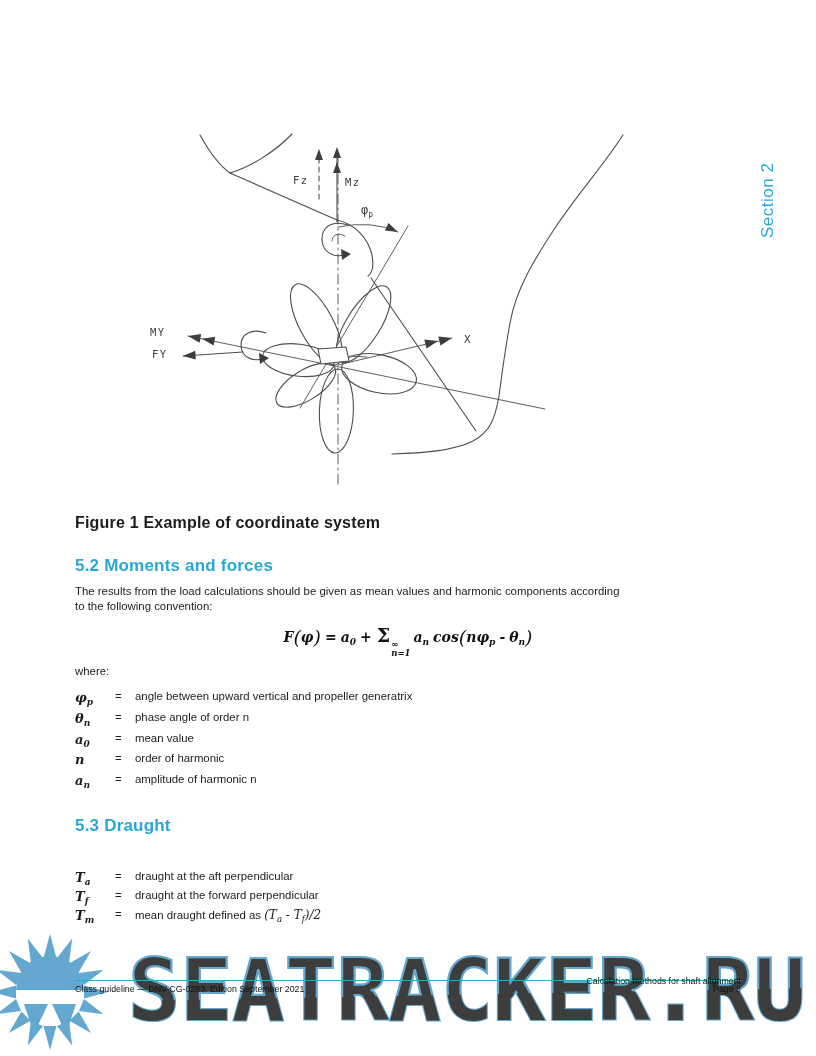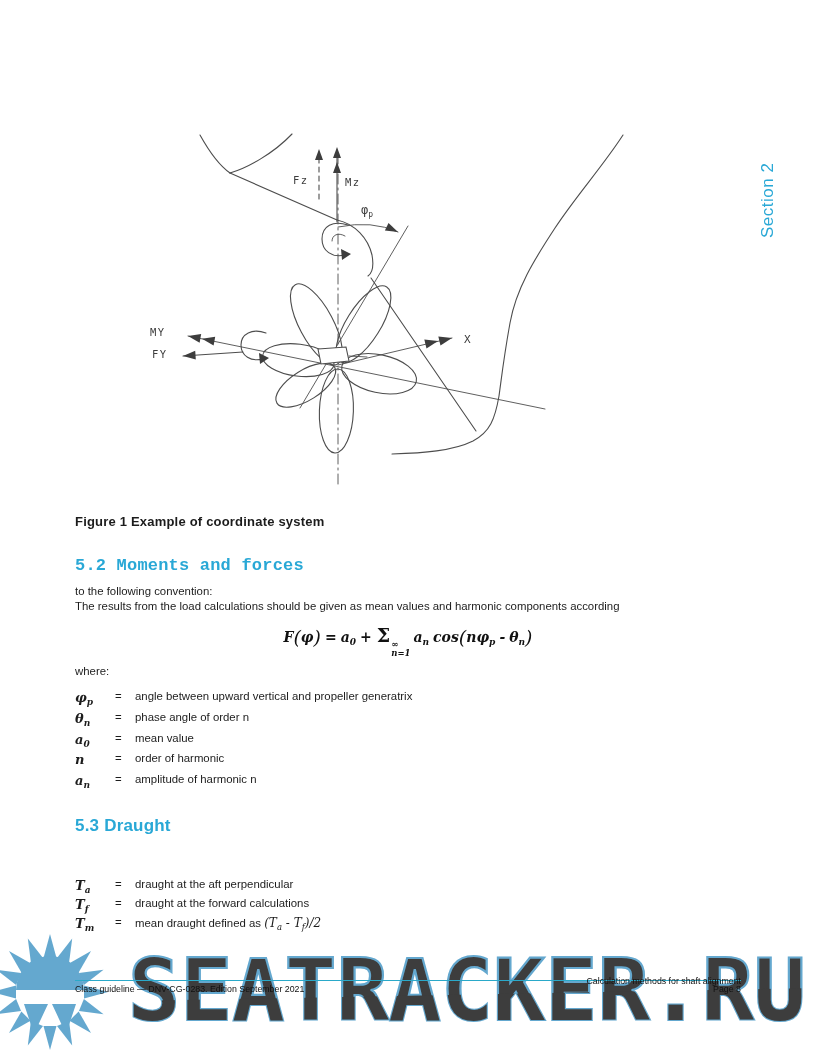--- a/index.html
+++ b/index.html
@@ -7,42 +7,42 @@
         font-family:"Liberation Sans",sans-serif;color:#1c1c1c;margin:0 auto;}
 
   
   .section-tab{position:absolute;left:758px;top:116px;height:122px;
     writing-mode:vertical-rl;transform:rotate(180deg);
     color:#29a8d6;font-size:17px;letter-spacing:.5px;}
 
   
   .fig-svg{position:absolute;left:135px;top:128px;}
 
-  .fig-caption{position:absolute;left:75px;top:514px;font-size:13px;font-weight:bold;letter-spacing:.2px;}
+  .fig-caption{position:absolute;left:75px;top:514px;font-size:16px;font-weight:bold;letter-spacing:.2px;}
 
   .h2{position:absolute;left:75px;color:#29a8d6;font-size:17px;font-weight:600;letter-spacing:.2px;}
-  .h-52{top:556px;font-family:Liberation Mono, monospace;} .h-53{top:816px;}
+  .h-52{top:556px;} .h-53{top:816px;}
 
   .body-text{position:absolute;left:75px;font-size:11.4px;line-height:14.6px;width:672px;}
   .p-52{top:584px;} .where{top:664px;} .p-53{top:845px;}
 
   
   .formula{position:absolute;left:75px;top:624px;width:666px;text-align:center;
     font-family:"DejaVu Serif",serif;font-style:italic;font-weight:bold;font-size:14px;color:#111;}
   .formula .paren{font-size:19px;font-weight:normal;vertical-align:-2px;}
   .formula .op{margin:0 4px;}
   .formula sub{font-size:9px;vertical-align:-3px;font-style:italic;}
   .formula .sigma{font-size:19px;font-style:normal;margin-left:1px;}
   .formula .limits{display:inline-flex;flex-direction:column;font-size:8.5px;line-height:1.05;
     vertical-align:-5px;margin:0 3px 0 1px;text-align:left;}
   .formula .cosword{margin-left:4px;font-style:italic;}
 
   
   .def-list{position:absolute;left:75px;}
-  .dl-52{top:690px;} .dl-53{top:870px;margin-top:8px;}
+  .dl-52{top:690px;} .dl-53{top:870px;}
   .def-row{display:flex;align-items:flex-start;}
   .dl-52 .def-row{height:20.8px;} .dl-53 .def-row{height:19px;}
   .def-sym{width:40px;font-family:"DejaVu Serif",serif;font-style:italic;font-weight:bold;font-size:13px;}
   .def-sym sub{font-size:9px;vertical-align:-3px;}
   .def-eq{width:20px;font-size:11.4px;}
   .def-desc{font-size:11.4px;}
   .inline-frm{font-family:"DejaVu Serif",serif;font-style:italic;font-size:12px;}
   .inline-frm sub{font-size:8.5px;vertical-align:-2.5px;}
 
   
@@ -171,22 +171,22 @@
       <text x="15" y="208">MY</text>
       <text x="17" y="230">FY</text>
       <text x="329" y="215" font-size="11">X</text>
     </g>
   </svg>
 
   <div class="fig-caption">Figure 1 Example of coordinate system</div>
 
   <div class="h2 h-52">5.2 Moments and forces</div>
   <div class="body-text p-52">
+    <div>The results from the load calculations should be given as mean values and harmonic components according</div>
     <div>to the following convention:</div>
-    <div>The results from the load calculations should be given as mean values and harmonic components according</div>
   </div>
 
   <div class="formula">
     <span>F</span><span class="paren">(</span><span>φ</span><span class="paren">)</span><span class="op">=</span><span>a</span><sub>0</sub><span class="op">+</span><span class="sigma">Σ</span><span class="limits">
         <span>∞</span>
         <span>n=1</span>
       </span><span>a</span><sub>n</sub><span class="cosword">cos</span><span class="paren">(</span><span>nφ</span><sub>p</sub><span class="op">-</span><span>θ</span><sub>n</sub><span class="paren">)</span>
   </div>
 
   <div class="body-text where">where:</div>
@@ -223,21 +223,21 @@
 
   <div class="def-list dl-53">
     <div class="def-row">
       <span class="def-sym"><span>T</span><sub>a</sub></span>
       <span class="def-eq">=</span>
       <span class="def-desc">draught at the aft perpendicular</span>
     </div>
     <div class="def-row">
       <span class="def-sym"><span>T</span><sub>f</sub></span>
       <span class="def-eq">=</span>
-      <span class="def-desc">draught at the forward calculations</span>
+      <span class="def-desc">draught at the forward perpendicular</span>
     </div>
     <div class="def-row">
       <span class="def-sym"><span>T</span><sub>m</sub></span>
       <span class="def-eq">=</span>
       <span class="def-desc"><span>mean draught defined as </span><span class="inline-frm"><span>(T</span><sub>a</sub><span> - T</span><sub>f</sub><span>)/2</span></span></span>
     </div>
   </div>
 
   <div class="footer">
     <div class="footer-rule"></div>

